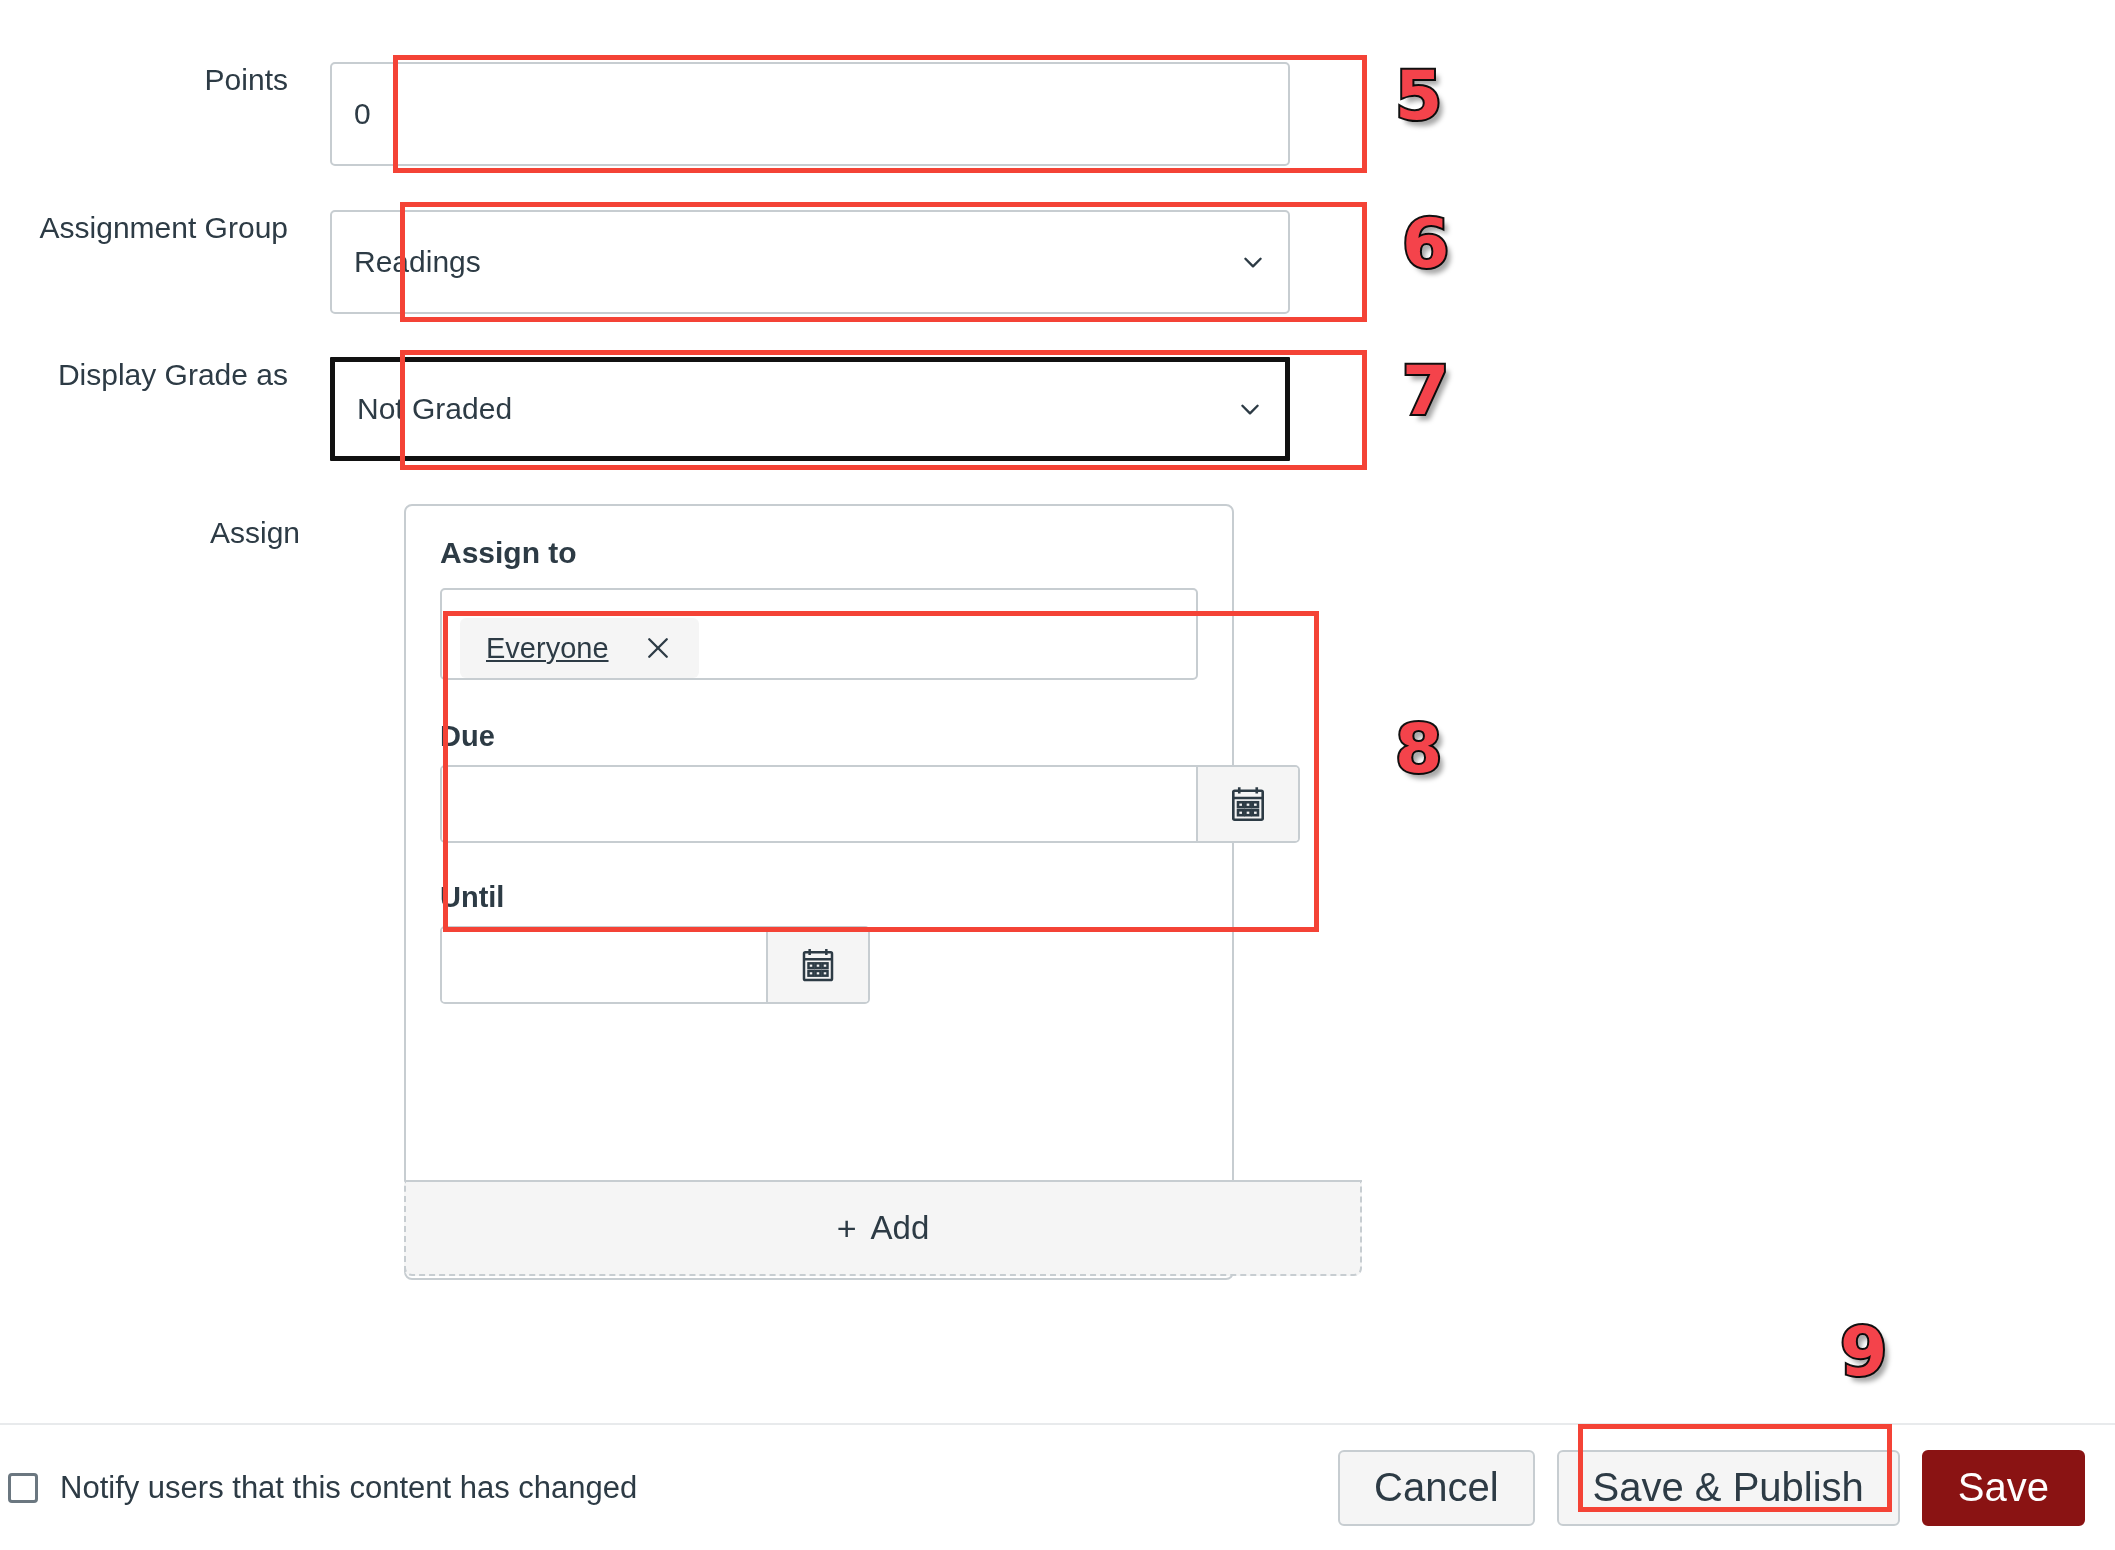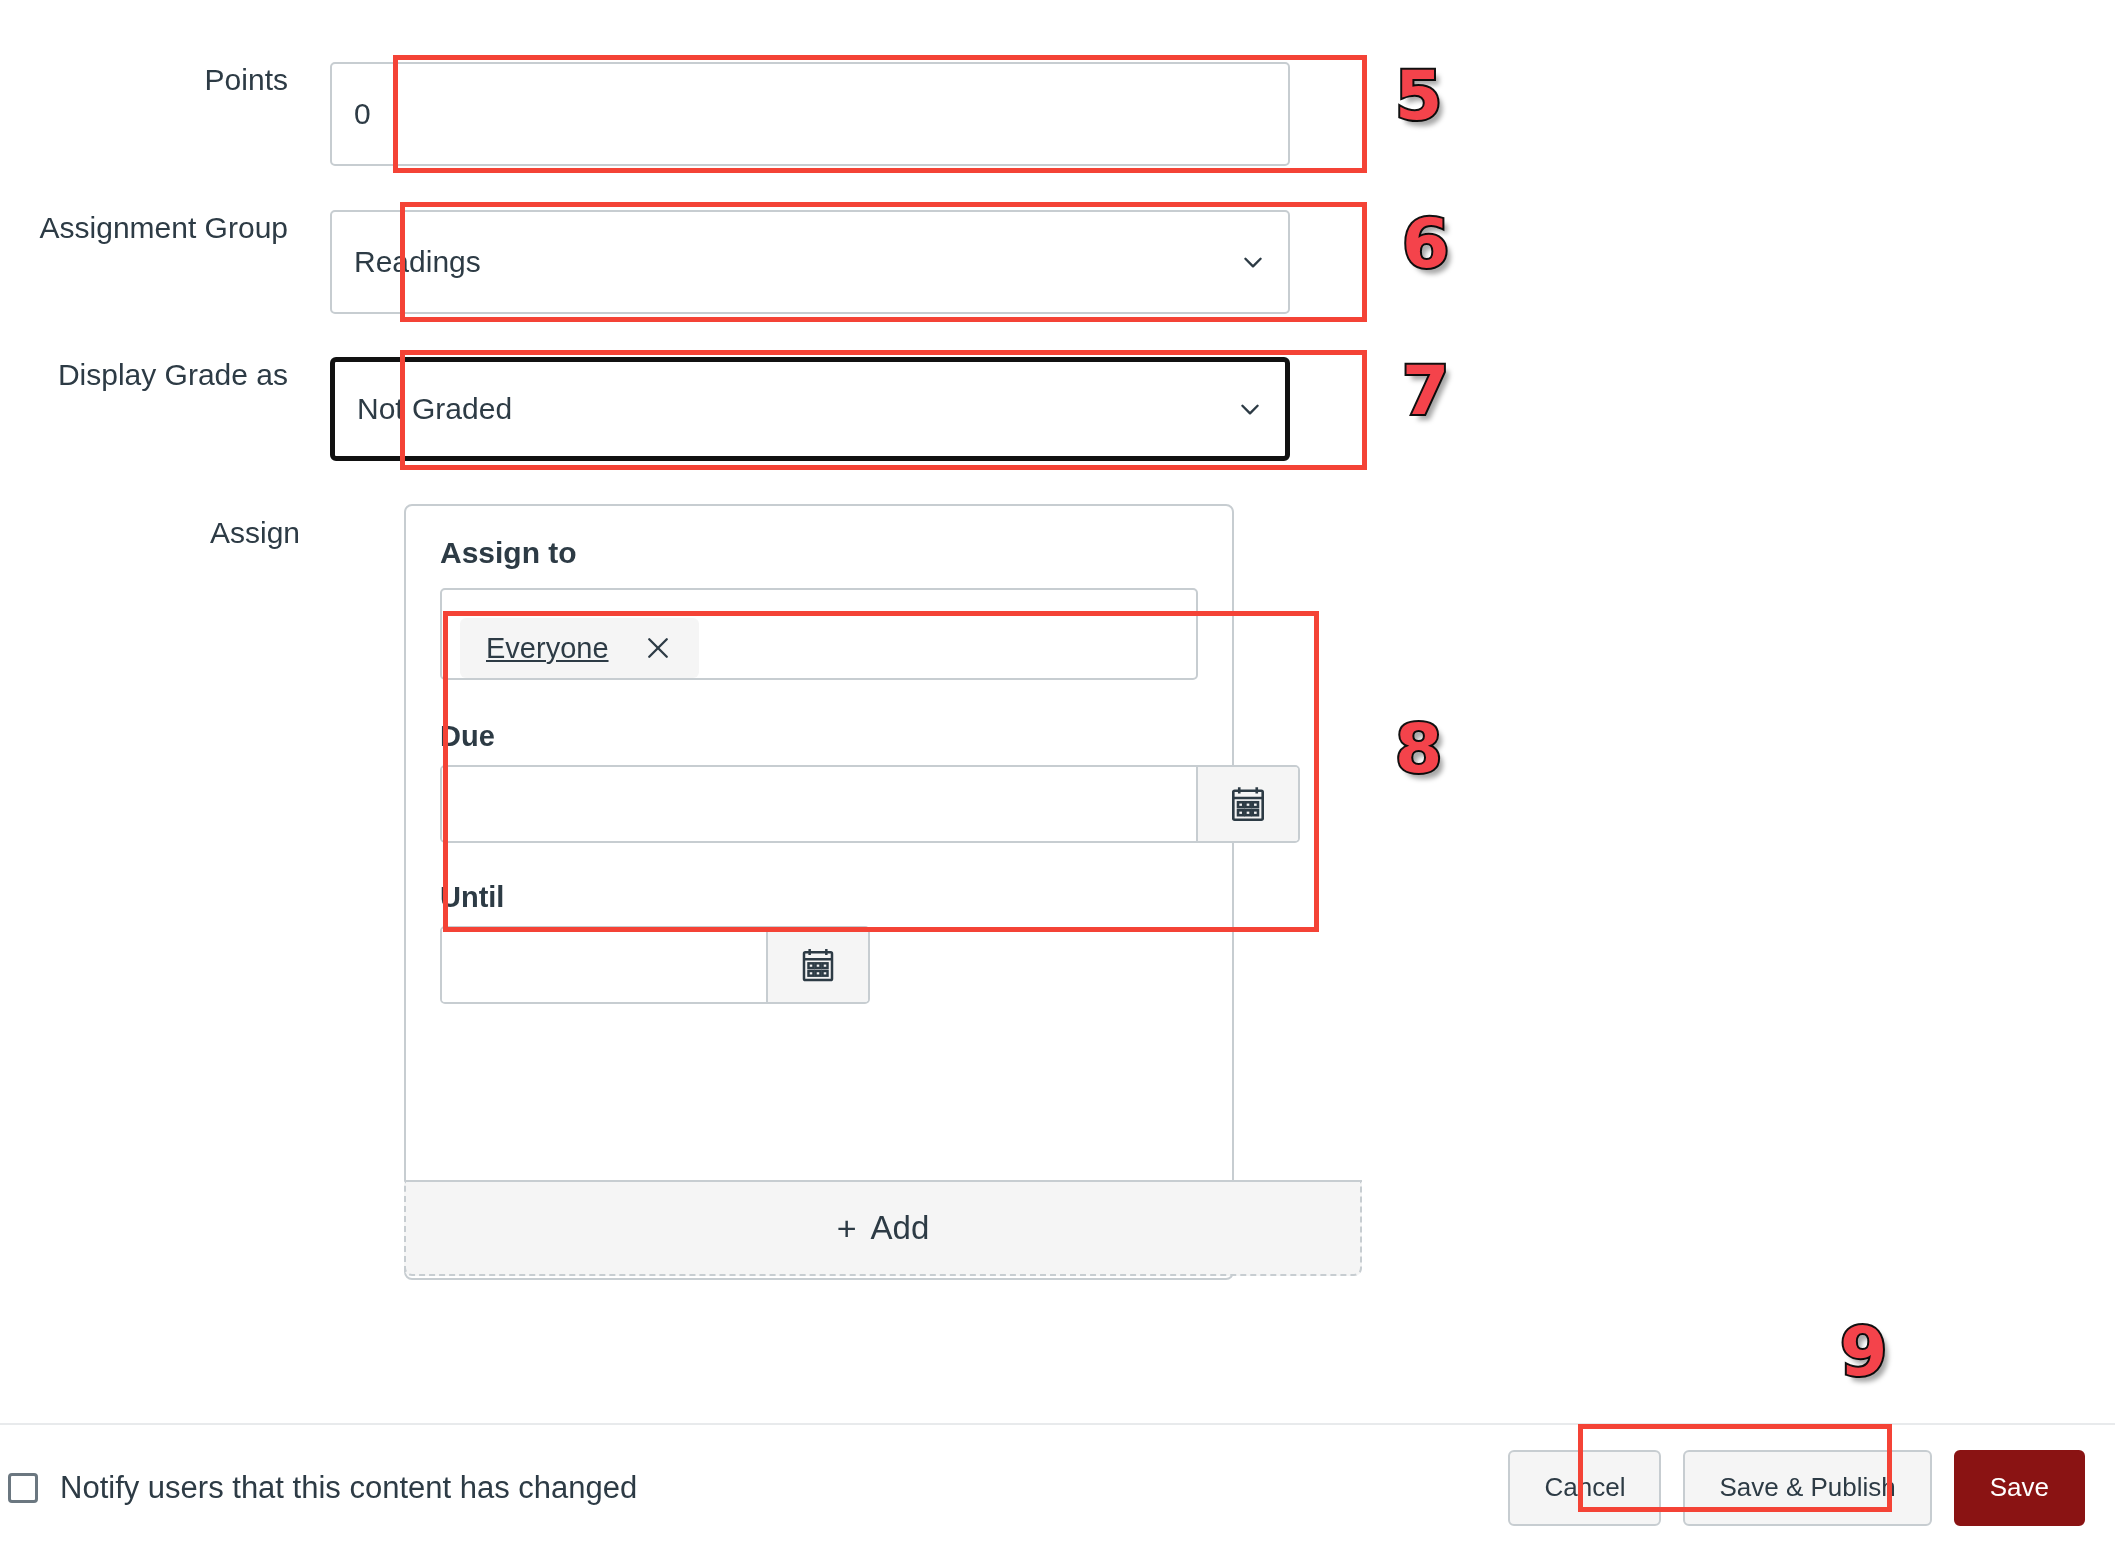--- a/index.html
+++ b/index.html
@@ -78,21 +78,21 @@
     box-sizing: border-box;
     font-size: 30px;
     color: #2D3B45;
     padding: 0 22px;
     display: flex;
     align-items: center;
     justify-content: space-between;
   }
   .select-box.focused {
     border: 5px solid #111111;
-    border-radius: 6px;
+    border-radius: 1px;
   }
   .chev {
     width: 26px;
     height: 26px;
     display: block;
   }
 
   
   .assign-card {
     position: absolute;
@@ -231,21 +231,21 @@
   .notify-label {
     font-size: 31px;
     color: #2D3B45;
   }
   .btn-group {
     display: flex;
     align-items: center;
     gap: 22px;
   }
   .btn {
-    font-size: 26px;
+    font-size: 40px;
     font-family: "Liberation Sans", sans-serif;
     border-radius: 6px;
     box-sizing: border-box;
     display: flex;
     align-items: center;
     justify-content: center;
     height: 76px;
     padding: 0 34px;
     white-space: nowrap;
   }

